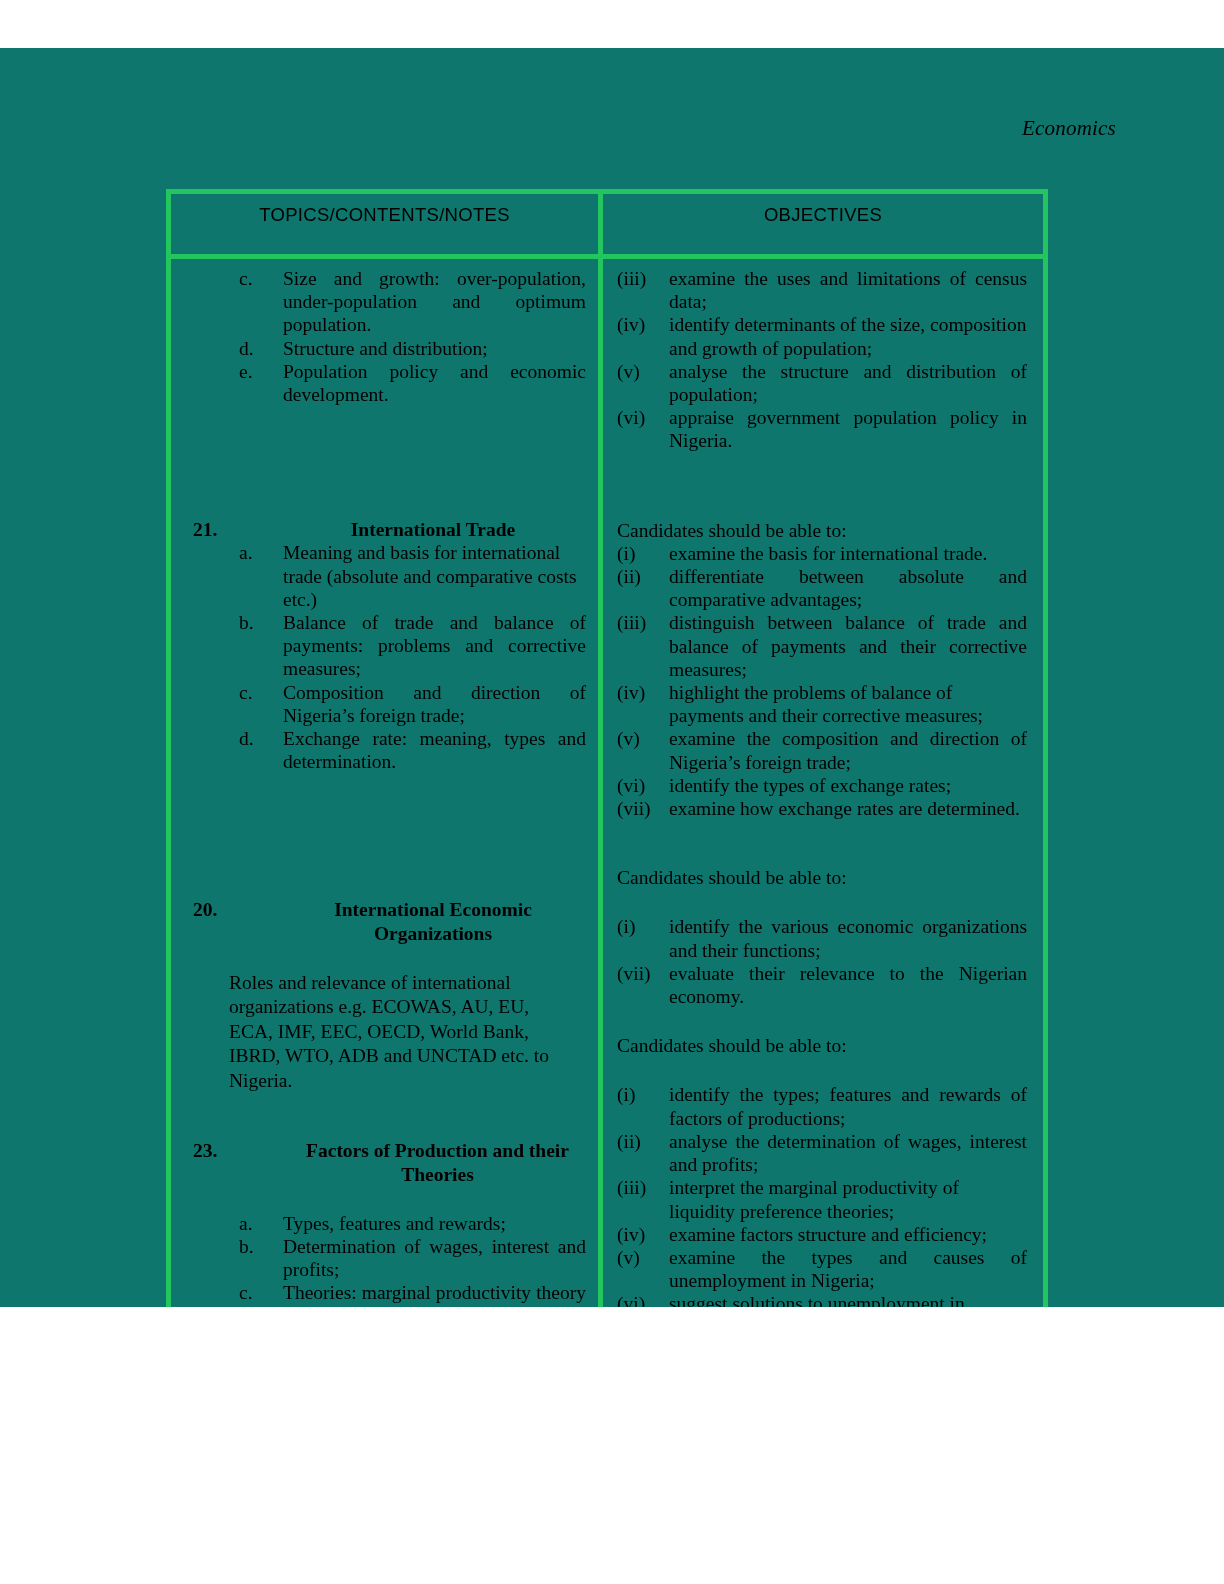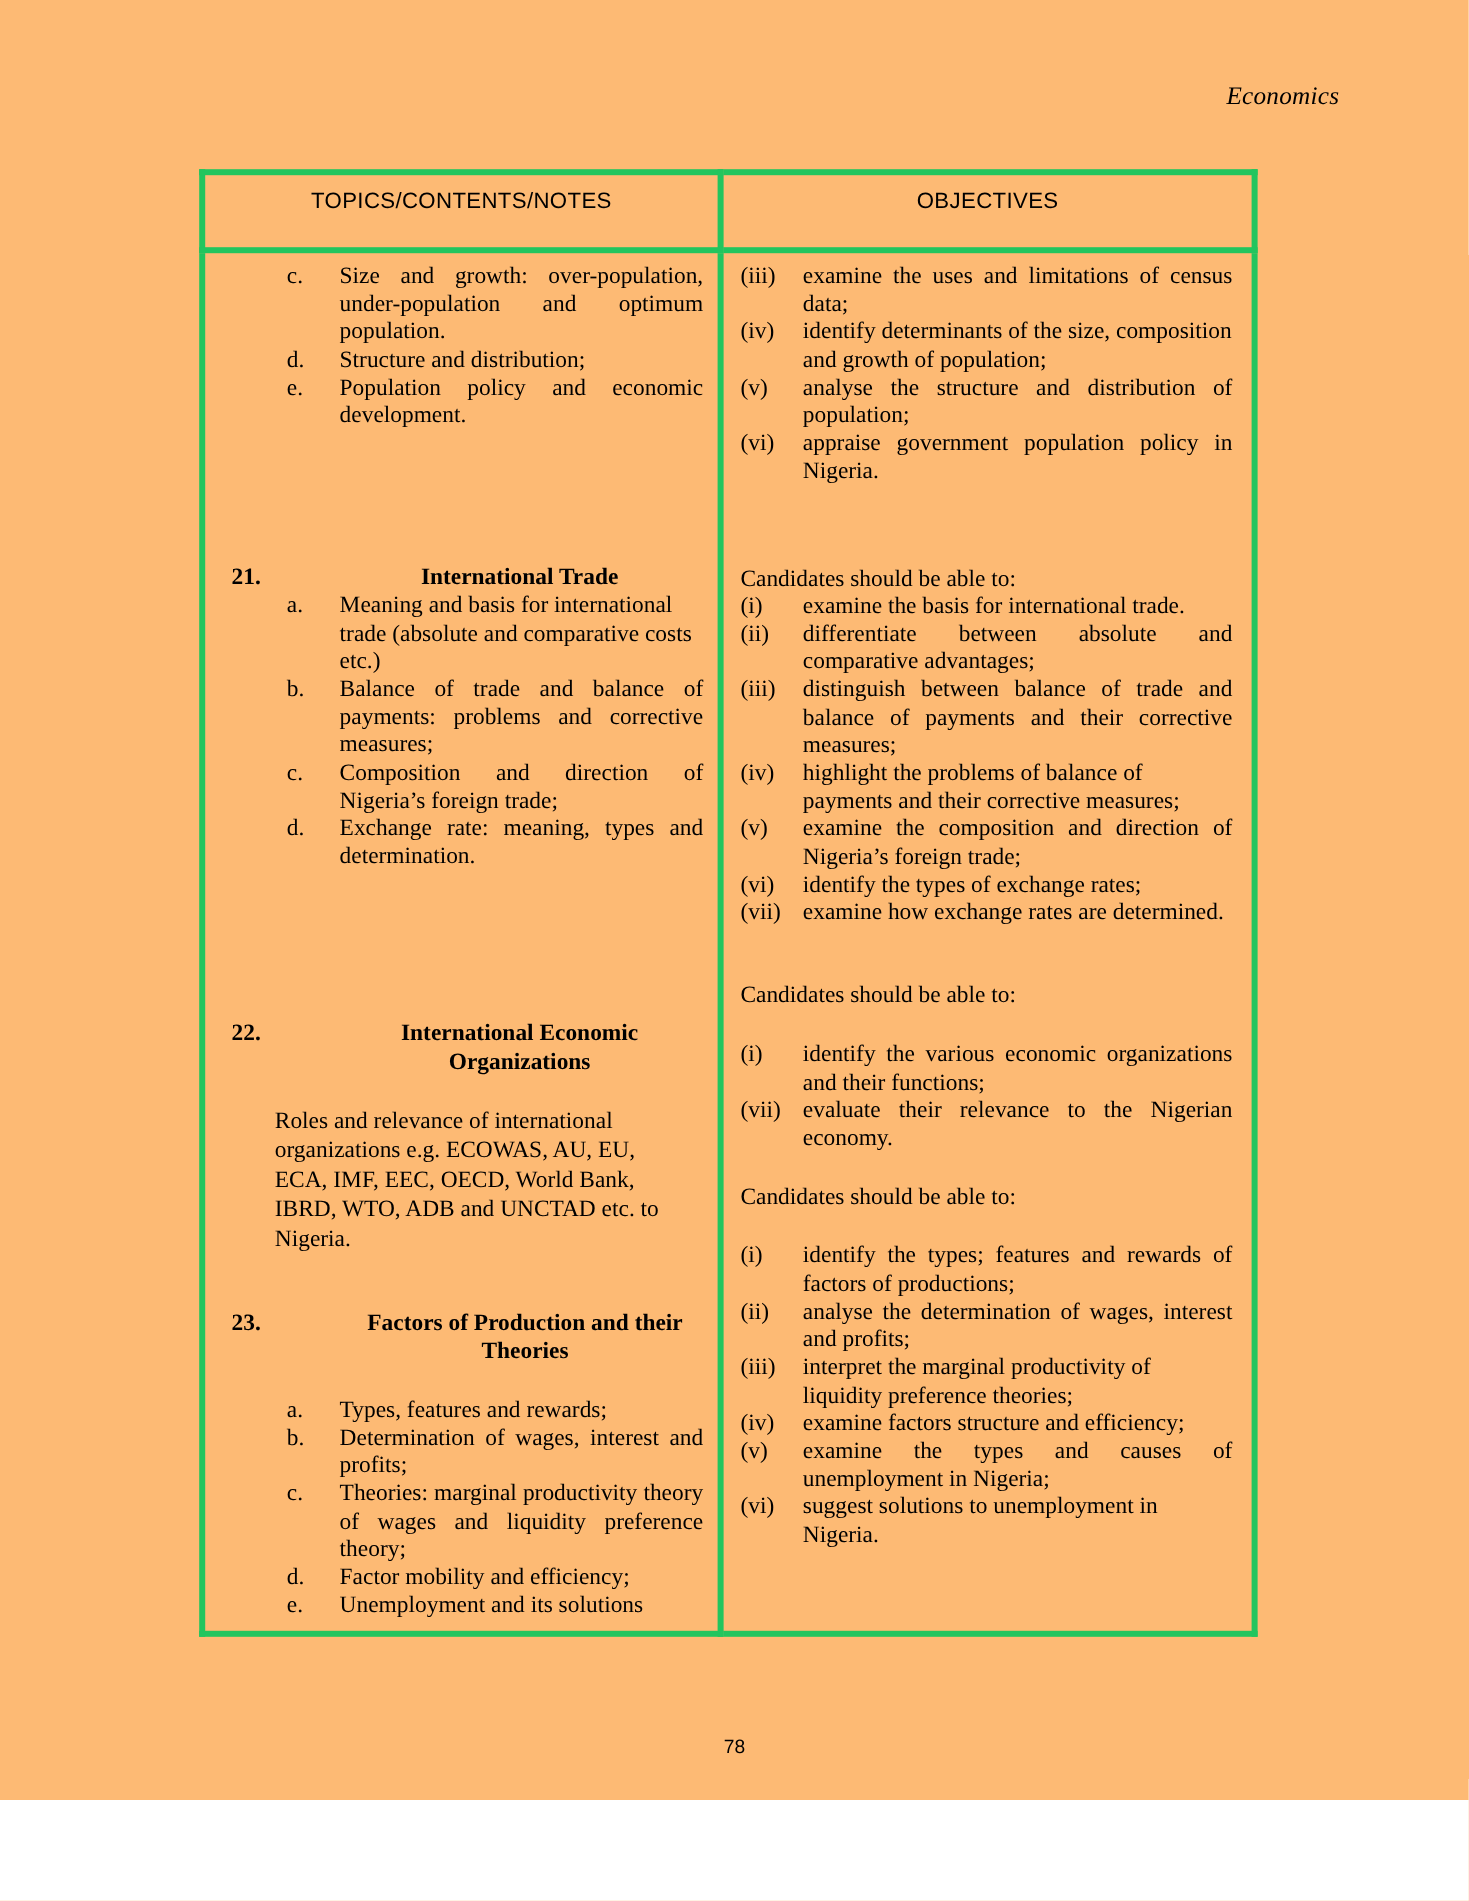--- a/index.html
+++ b/index.html
@@ -3,25 +3,26 @@
 <meta charset="utf-8">
 <style>
   html, body {
     margin: 0;
     padding: 0;
     background: #ffffff;
   }
   .page {
     position: relative;
     width: 1224px;
-    height: 1500px;
-    background: #fdba74;
+    height: 1259px;
+    background: #0f766e;
     overflow: hidden;
     font-family: "Liberation Serif", "DejaVu Serif", serif;
     color: #000000;
+    margin-top: 48px;
   }
 
   
   .running-head {
     position: absolute;
     top: 68px;
     right: 108px;
     font-family: "Liberation Serif", "DejaVu Serif", serif;
     font-style: italic;
     font-size: 21px;
@@ -192,21 +193,21 @@
                 <span class="marker">d.</span>
                 <span class="body">Exchange rate:  meaning, types and determination.</span>
               </div>
             </div>
 
             <div class="spacer-xl"></div>
             <div style="height:63px"></div>
 
             <div>
               <div class="section-heading">
-                <span class="num">22.</span>
+                <span class="num">20.</span>
                 <span class="title">International Economic Organizations</span>
               </div>
               <div class="spacer-md"></div>
               <div class="plain-para">Roles and relevance of international organizations e.g. ECOWAS, AU, EU, ECA, IMF, EEC, OECD, World Bank, IBRD, WTO, ADB and UNCTAD etc. to Nigeria.</div>
             </div>
 
             <div class="spacer-lg"></div>
 
             <div>
               <div class="section-heading wide">

